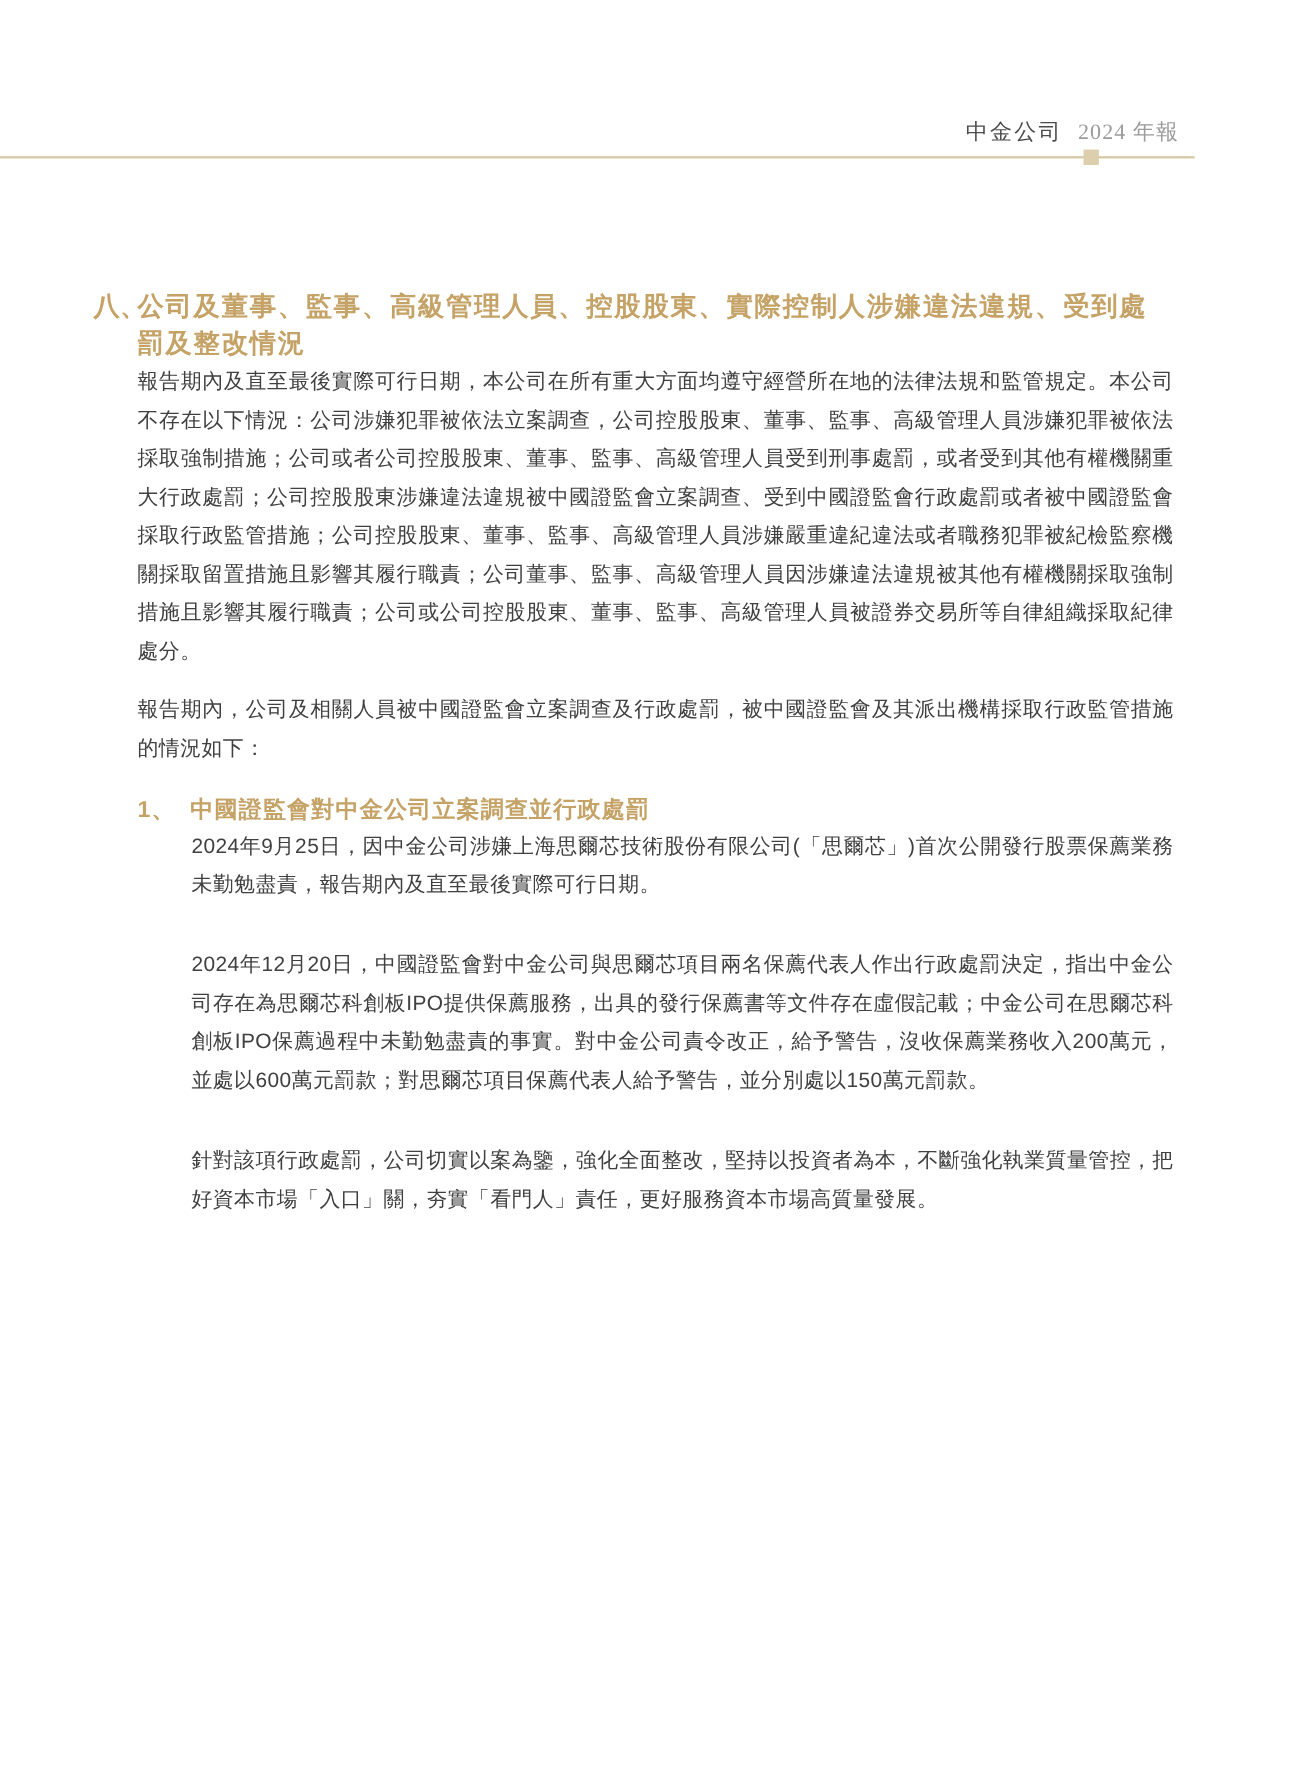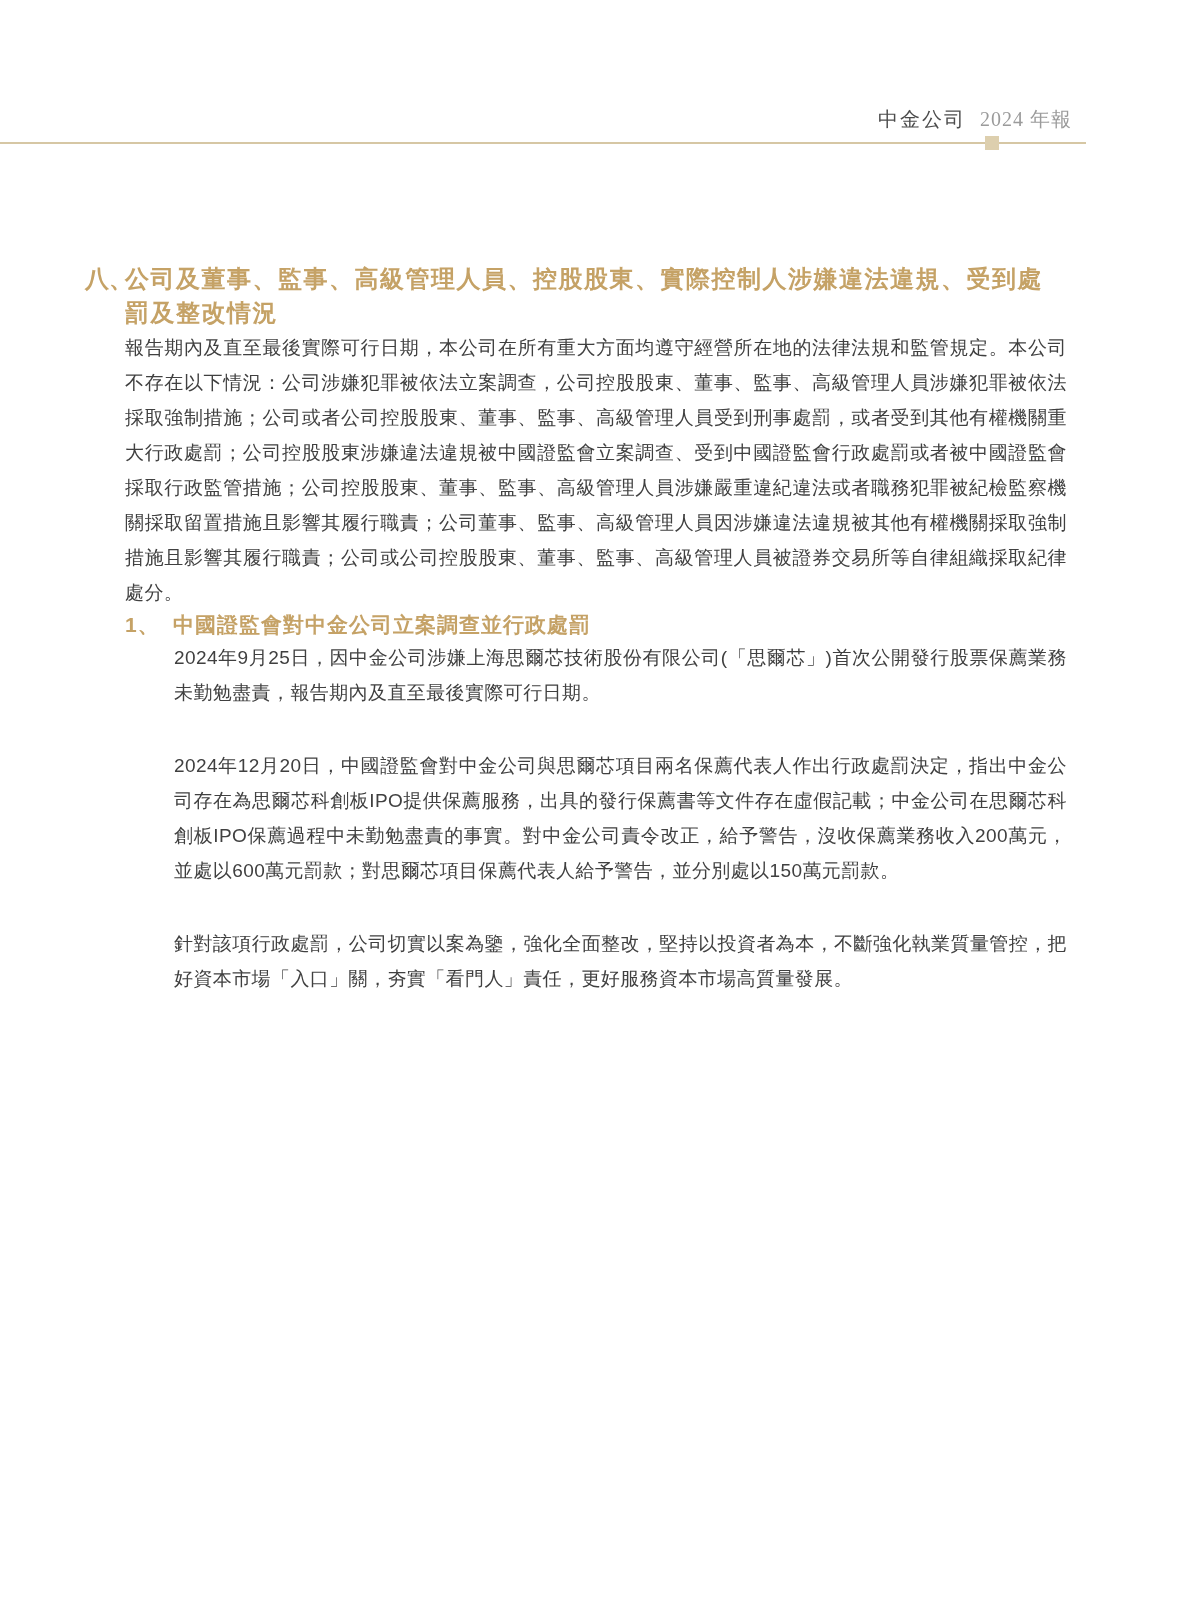--- a/index.html
+++ b/index.html
@@ -73,21 +73,21 @@
   }
 
   p.body-para {
     color: #404040;
     font-size: 19px;
     line-height: 35px;
     text-align: justify;
     text-justify: inter-ideograph;
     letter-spacing: 0.4px;
   }
-  p.intro-1 { }
+  p.intro-1 { margin-bottom: 18px; }
   p.intro-2 { margin-bottom: 24px; }
 
   h2.subsection-title {
     color: #c5a266;
     font-size: 21px;
     line-height: 30px;
     font-weight: 700;
     letter-spacing: 1px;
   }
   h2 .subsection-number {
@@ -120,20 +120,21 @@
   </div>
   <div class="header-rule"></div>
   <div class="header-square"></div>
 
   <div class="content">
 
     <h1 class="section-title"><span class="section-number">八、</span><span>公司及董事、監事、高級管理人員、控股股東、實際控制人涉嫌違法違規、受到處罰及整改情況</span></h1>
 
     <p class="body-para intro-1">報告期內及直至最後實際可行日期，本公司在所有重大方面均遵守經營所在地的法律法規和監管規定。本公司不存在以下情況：公司涉嫌犯罪被依法立案調查，公司控股股東、董事、監事、高級管理人員涉嫌犯罪被依法採取強制措施；公司或者公司控股股東、董事、監事、高級管理人員受到刑事處罰，或者受到其他有權機關重大行政處罰；公司控股股東涉嫌違法違規被中國證監會立案調查、受到中國證監會行政處罰或者被中國證監會採取行政監管措施；公司控股股東、董事、監事、高級管理人員涉嫌嚴重違紀違法或者職務犯罪被紀檢監察機關採取留置措施且影響其履行職責；公司董事、監事、高級管理人員因涉嫌違法違規被其他有權機關採取強制措施且影響其履行職責；公司或公司控股股東、董事、監事、高級管理人員被證券交易所等自律組織採取紀律處分。</p>
 
+    <p class="body-para intro-2">報告期內，公司及相關人員被中國證監會立案調查及行政處罰，被中國證監會及其派出機構採取行政監管措施的情況如下：</p>
 
     <h2 class="subsection-title"><span class="subsection-number">1、</span><span>中國證監會對中金公司立案調查並行政處罰</span></h2>
 
     <div class="sub-paras">
       <p class="body-para">2024年9月25日，因中金公司涉嫌上海思爾芯技術股份有限公司(「思爾芯」)首次公開發行股票保薦業務未勤勉盡責，報告期內及直至最後實際可行日期。</p>
       <p class="body-para">2024年12月20日，中國證監會對中金公司與思爾芯項目兩名保薦代表人作出行政處罰決定，指出中金公司存在為思爾芯科創板IPO提供保薦服務，出具的發行保薦書等文件存在虛假記載；中金公司在思爾芯科創板IPO保薦過程中未勤勉盡責的事實。對中金公司責令改正，給予警告，沒收保薦業務收入200萬元，並處以600萬元罰款；對思爾芯項目保薦代表人給予警告，並分別處以150萬元罰款。</p>
       <p class="body-para">針對該項行政處罰，公司切實以案為鑒，強化全面整改，堅持以投資者為本，不斷強化執業質量管控，把好資本市場「入口」關，夯實「看門人」責任，更好服務資本市場高質量發展。</p>
     </div>
 
   </div>

